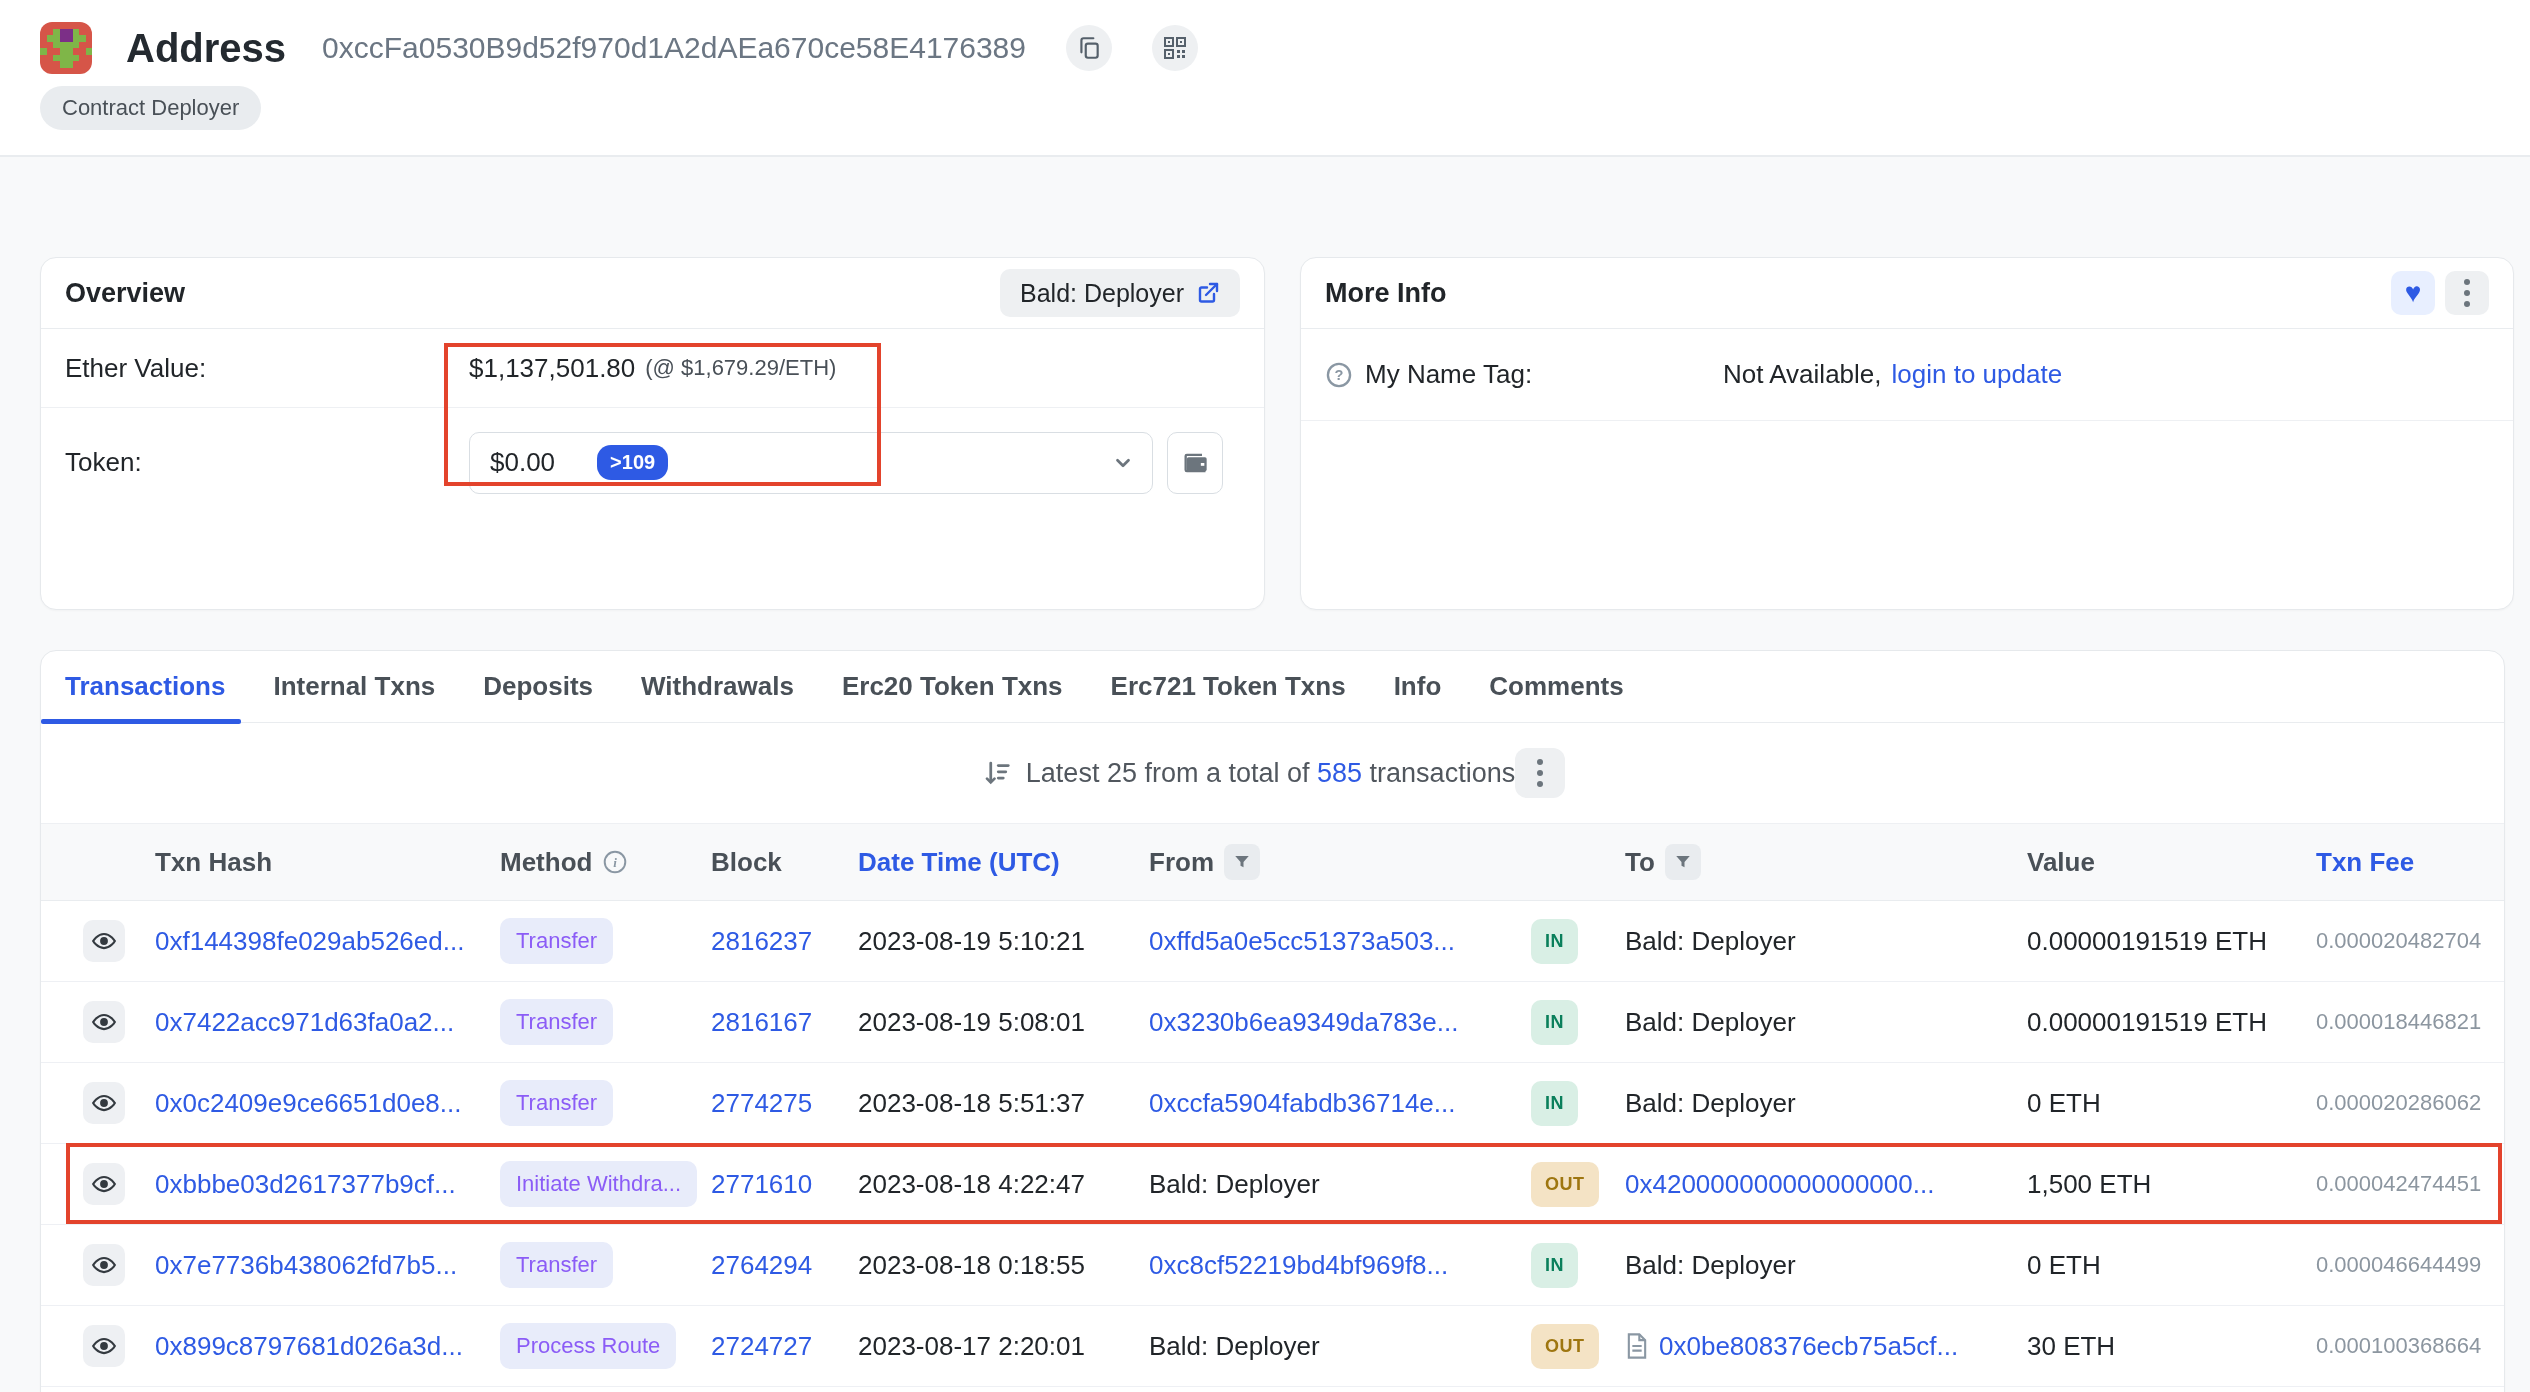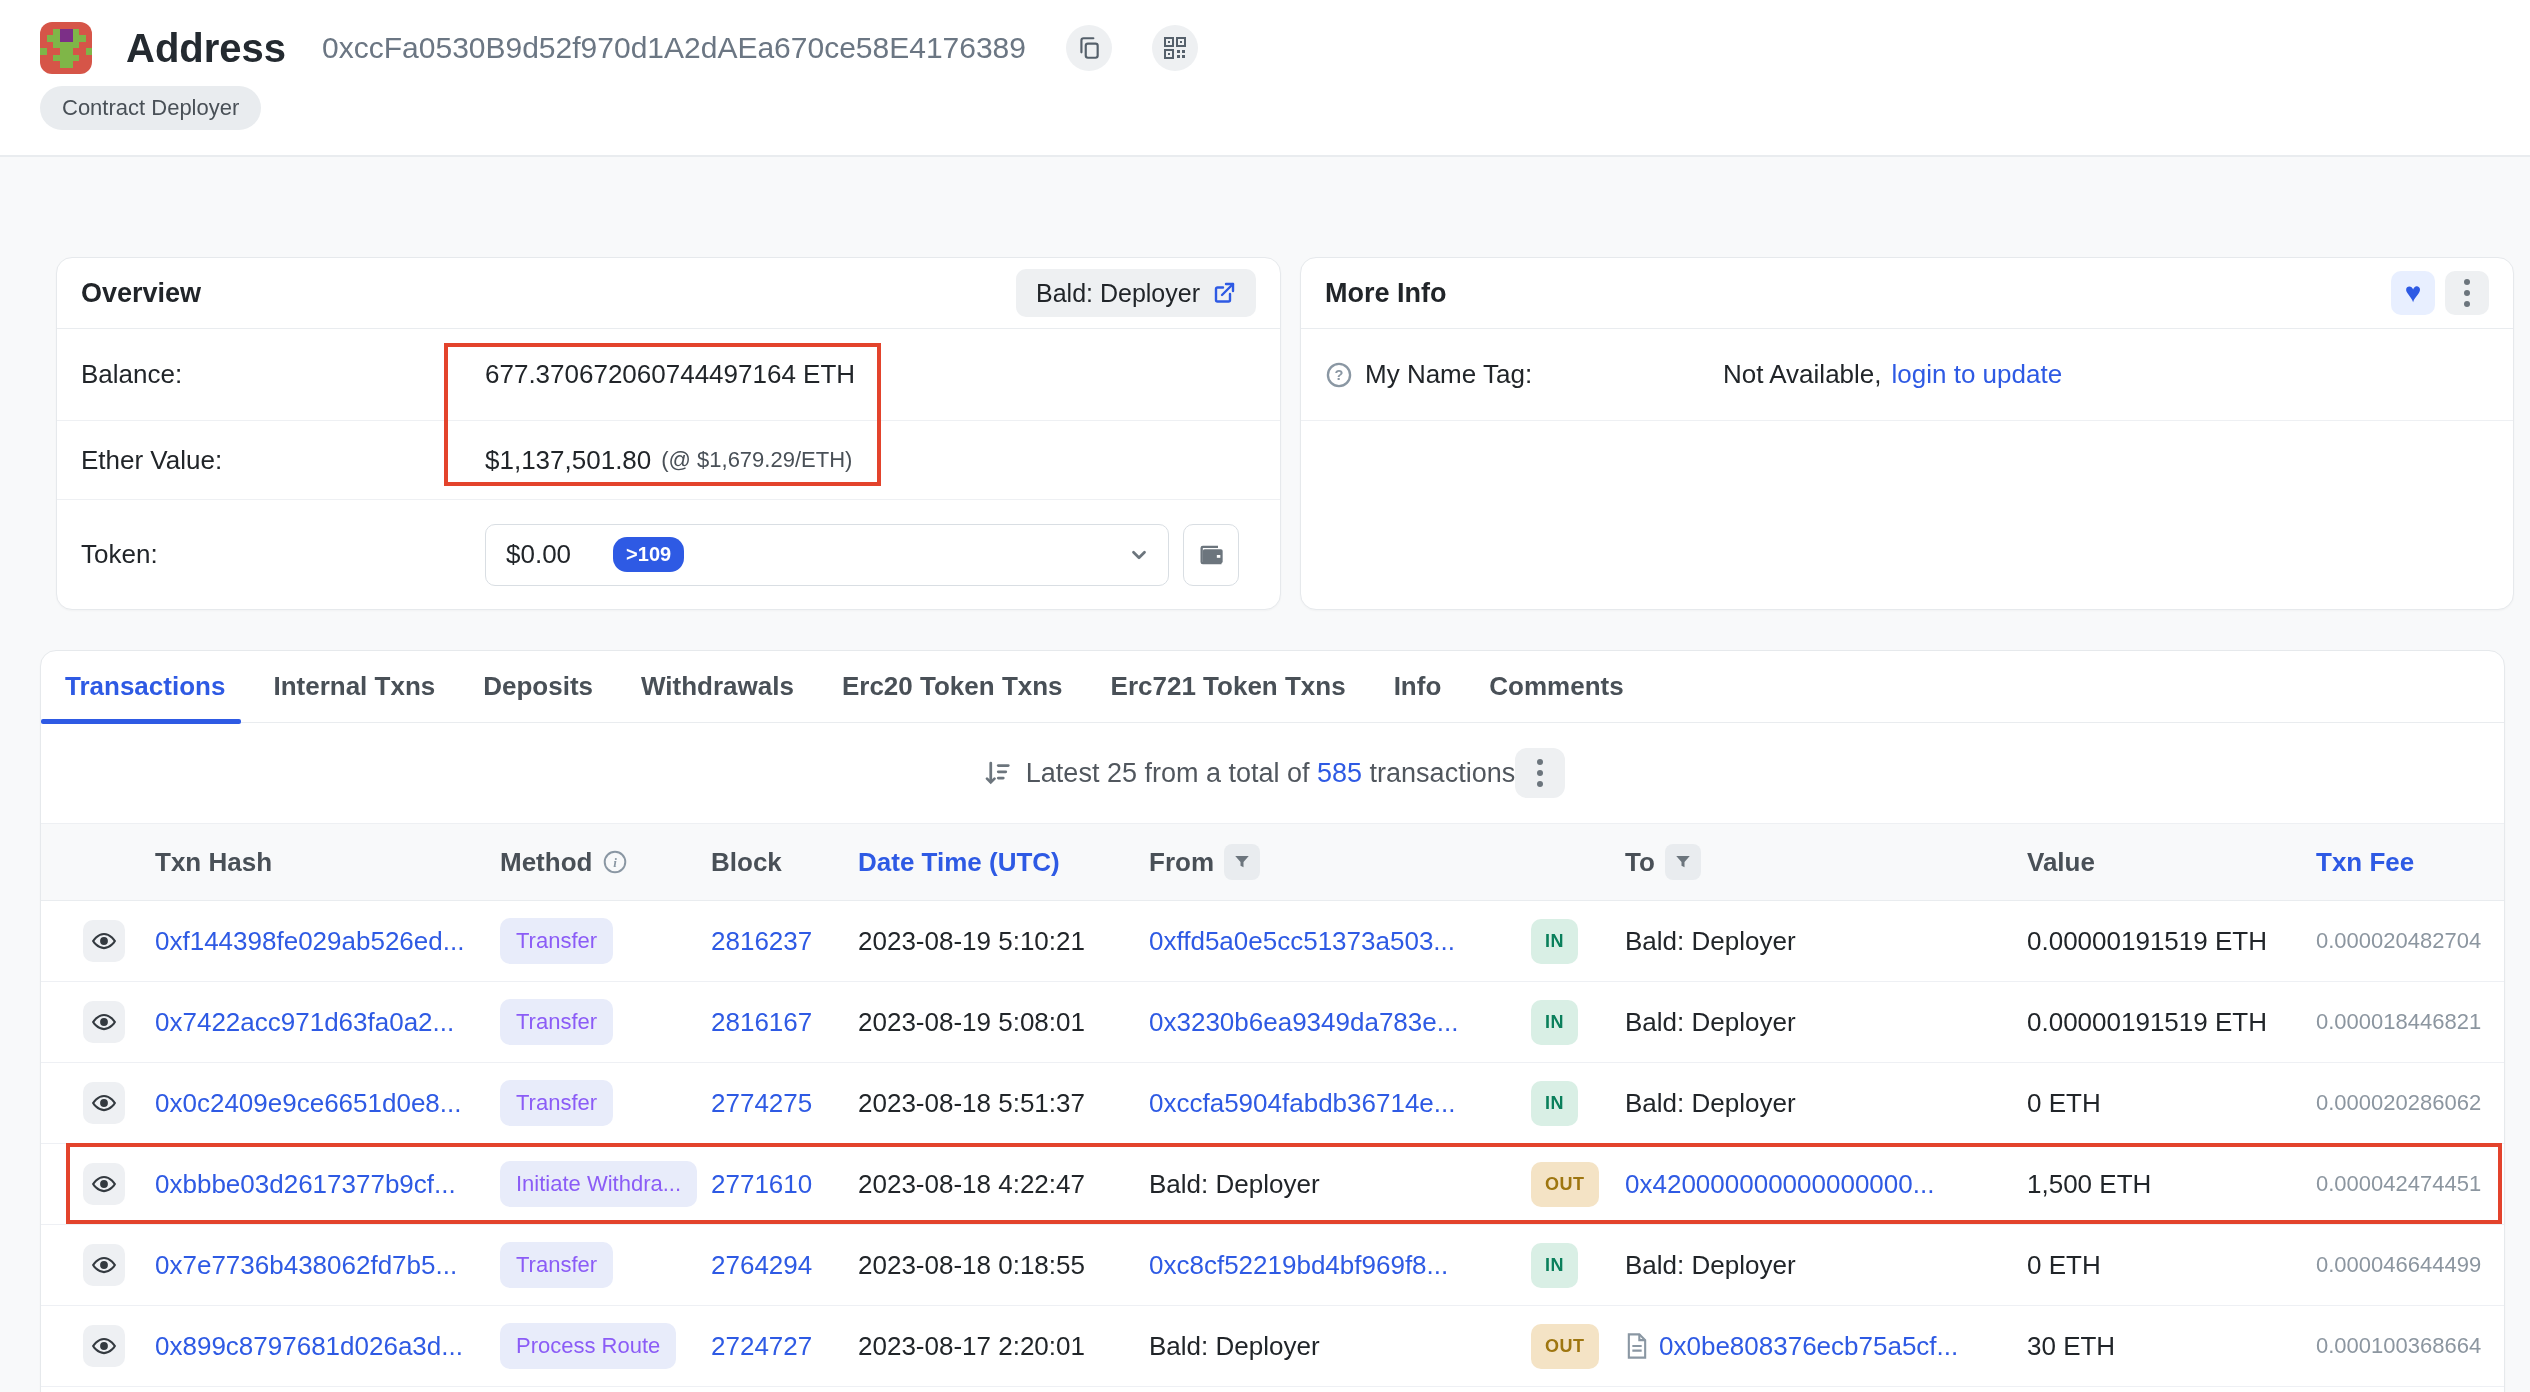--- a/index.html
+++ b/index.html
@@ -35,21 +35,21 @@
   .card {
     position:absolute; background:#fff; border:1.5px solid #e6e9ec; border-radius:16px;
     box-shadow:0 1px 2px rgba(0,0,0,0.03);
   }
   .card-hd {
     height:71px; display:flex; align-items:center; justify-content:space-between;
     padding:0 24px; border-bottom:1.5px solid #e9ecef;
   }
   .card-title { font-size:27px; font-weight:700; color:#212529; }
 
-  #overview-card { left:56px; top:257px; width:1225px; height:353px; }
+  #overview-card { left:40px; top:257px; width:1225px; height:353px; }
   #moreinfo-card { left:1300px; top:257px; width:1214px; height:353px; }
 
   .nametag-btn {
     background:#eef0f2; border:none; border-radius:10px; height:48px; padding:0 20px;
     font-size:25px; color:#212529; display:flex; align-items:center; gap:12px; cursor:pointer;
     font-family:inherit;
   }
   .ov-row { display:flex; align-items:center; padding:0 24px; }
   .ov-row.balance { height:92px; border-bottom:1.5px solid #eef0f3; }
   .ov-row.ether   { height:79px; border-bottom:1.5px solid #eef0f3; }
@@ -197,24 +197,20 @@
       <span>Bald: Deployer</span>
       <span>
         <svg width="24" height="24" viewBox="0 0 24 24" fill="none" stroke="#2e5ae4" stroke-width="2.4" stroke-linecap="round" stroke-linejoin="round">
           <path d="M18 13v6a1.5 1.5 0 0 1-1.5 1.5h-11A1.5 1.5 0 0 1 4 19V8a1.5 1.5 0 0 1 1.5-1.5H11"></path>
           <path d="M14 3h7v7"></path>
             <path d="M10 14L21 3"></path>
         </svg>
       </span>
     </button>
   </div>
-  <div class="ov-row balance">
-    <span class="ov-label">Balance:</span>
-    <span class="ov-value">677.370672060744497164 ETH</span>
-  </div>
   <div class="ov-row ether">
     <span class="ov-label">Ether Value:</span>
     <span class="ov-value">$1,137,501.80</span>
     <span class="ov-sub" style="margin-left:10px;">(@ $1,679.29/ETH)</span>
   </div>
   <div class="ov-row token">
     <span class="ov-label">Token:</span>
     <div class="token-select">
       <span>$0.00</span>
       <span class="token-count">&gt;109</span>

